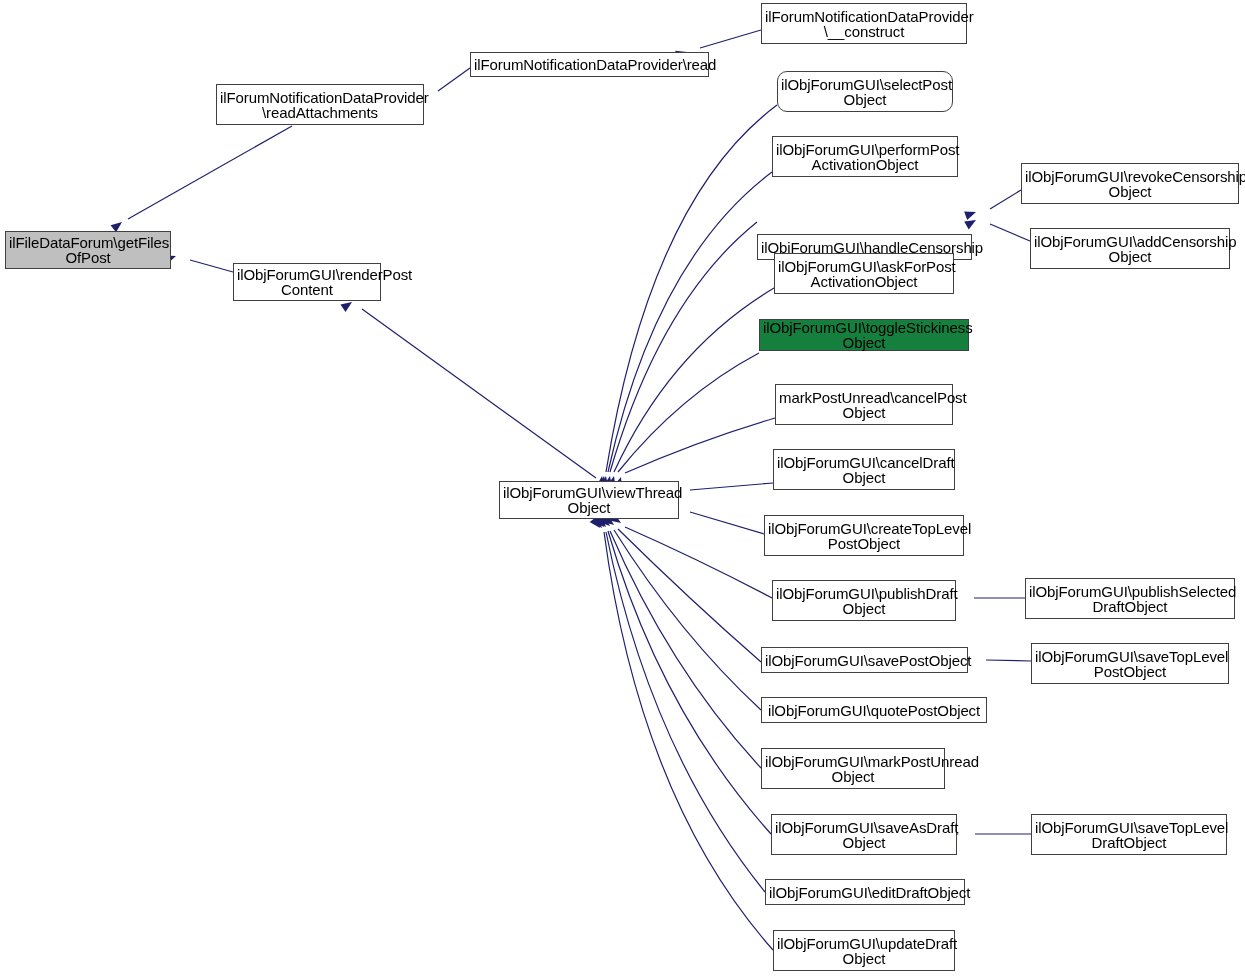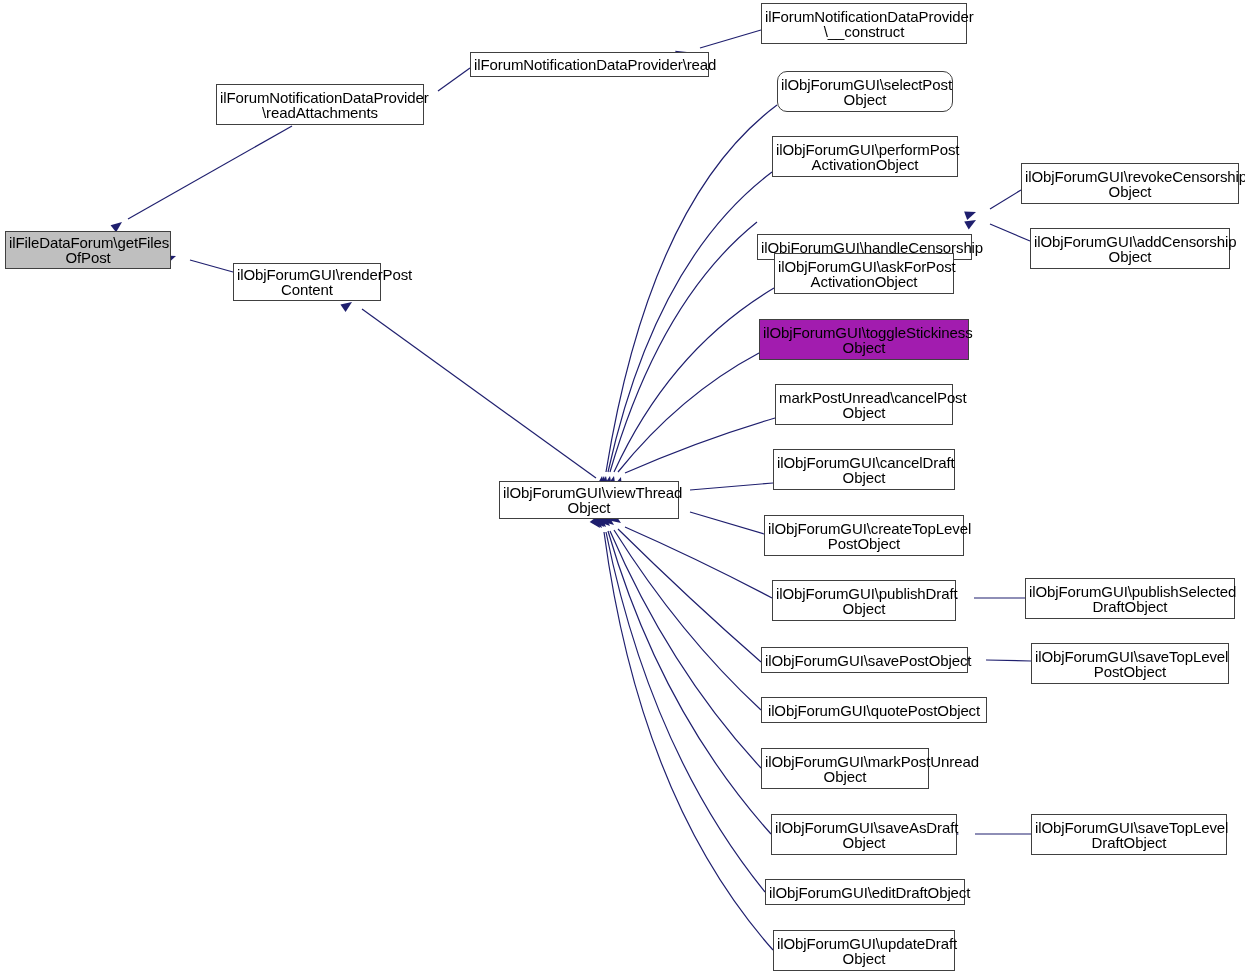--- a/index.html
+++ b/index.html
@@ -119,37 +119,37 @@
 Object</span></div>
     <div class="node" style="left: 772px; top: 136px; width: 186px; height: 41px; border-color: rgb(64, 64, 64); background: rgb(255, 255, 255); color: rgb(0, 0, 0);"><span class="node-label">ilObjForumGUI\performPost
 ActivationObject</span></div>
     <div class="node" style="left: 757px; top: 202px; width: 215px; height: 26px; border-color: rgb(64, 64, 64); background: rgb(255, 255, 255); color: rgb(0, 0, 0); margin-top: 32px;"><span class="node-label">ilObjForumGUI\handleCensorship</span></div>
     <div class="node" style="left: 1021px; top: 163px; width: 218px; height: 41px; border-color: rgb(64, 64, 64); background: rgb(255, 255, 255); color: rgb(0, 0, 0);"><span class="node-label">ilObjForumGUI\revokeCensorship
 Object</span></div>
     <div class="node" style="left: 1030px; top: 228px; width: 200px; height: 41px; border-color: rgb(64, 64, 64); background: rgb(255, 255, 255); color: rgb(0, 0, 0);"><span class="node-label">ilObjForumGUI\addCensorship
 Object</span></div>
     <div class="node" style="left: 774px; top: 253px; width: 180px; height: 41px; border-color: rgb(64, 64, 64); background: rgb(255, 255, 255); color: rgb(0, 0, 0);"><span class="node-label">ilObjForumGUI\askForPost
 ActivationObject</span></div>
-    <div class="node" style="left: 759px; top: 319px; width: 210px; height: 41px; border-color: rgb(64, 64, 64); background: #a21caf; color: rgb(0, 0, 0);"><span class="node-label">ilObjForumGUI\toggleStickiness
+    <div class="node" style="left: 759px; top: 319px; width: 210px; height: 32px; border-color: rgb(64, 64, 64); background: #15803d; color: rgb(0, 0, 0);"><span class="node-label">ilObjForumGUI\toggleStickiness
 Object</span></div>
     <div class="node" style="left: 775px; top: 384px; width: 178px; height: 41px; border-color: rgb(64, 64, 64); background: rgb(255, 255, 255); color: rgb(0, 0, 0);"><span class="node-label">markPostUnread\cancelPost
 Object</span></div>
     <div class="node" style="left: 773px; top: 449px; width: 182px; height: 41px; border-color: rgb(64, 64, 64); background: rgb(255, 255, 255); color: rgb(0, 0, 0);"><span class="node-label">ilObjForumGUI\cancelDraft
 Object</span></div>
     <div class="node" style="left: 764px; top: 515px; width: 200px; height: 41px; border-color: rgb(64, 64, 64); background: rgb(255, 255, 255); color: rgb(0, 0, 0);"><span class="node-label">ilObjForumGUI\createTopLevel
 PostObject</span></div>
     <div class="node" style="left: 772px; top: 580px; width: 184px; height: 41px; border-color: rgb(64, 64, 64); background: rgb(255, 255, 255); color: rgb(0, 0, 0);"><span class="node-label">ilObjForumGUI\publishDraft
 Object</span></div>
     <div class="node" style="left: 1025px; top: 578px; width: 210px; height: 41px; border-color: rgb(64, 64, 64); background: rgb(255, 255, 255); color: rgb(0, 0, 0);"><span class="node-label">ilObjForumGUI\publishSelected
 DraftObject</span></div>
     <div class="node" style="left: 761px; top: 647px; width: 207px; height: 26px; border-color: rgb(64, 64, 64); background: rgb(255, 255, 255); color: rgb(0, 0, 0);"><span class="node-label">ilObjForumGUI\savePostObject</span></div>
     <div class="node" style="left: 1031px; top: 643px; width: 198px; height: 41px; border-color: rgb(64, 64, 64); background: rgb(255, 255, 255); color: rgb(0, 0, 0);"><span class="node-label">ilObjForumGUI\saveTopLevel
 PostObject</span></div>
     <div class="node" style="left: 761px; top: 697px; width: 226px; height: 26px; border-color: rgb(64, 64, 64); background: rgb(255, 255, 255); color: rgb(0, 0, 0);"><span class="node-label">ilObjForumGUI\quotePostObject</span></div>
-    <div class="node" style="left: 761px; top: 748px; width: 168px; height: 41px; border-color: rgb(64, 64, 64); background: rgb(255, 255, 255); color: rgb(0, 0, 0);"><span class="node-label">ilObjForumGUI\markPostUnread
+    <div class="node" style="left: 761px; top: 748px; width: 184px; height: 41px; border-color: rgb(64, 64, 64); background: rgb(255, 255, 255); color: rgb(0, 0, 0);"><span class="node-label">ilObjForumGUI\markPostUnread
 Object</span></div>
     <div class="node" style="left: 771px; top: 814px; width: 186px; height: 41px; border-color: rgb(64, 64, 64); background: rgb(255, 255, 255); color: rgb(0, 0, 0);"><span class="node-label">ilObjForumGUI\saveAsDraft
 Object</span></div>
     <div class="node" style="left: 1031px; top: 814px; width: 196px; height: 41px; border-color: rgb(64, 64, 64); background: rgb(255, 255, 255); color: rgb(0, 0, 0);"><span class="node-label">ilObjForumGUI\saveTopLevel
 DraftObject</span></div>
     <div class="node" style="left: 765px; top: 879px; width: 200px; height: 26px; border-color: rgb(64, 64, 64); background: rgb(255, 255, 255); color: rgb(0, 0, 0);"><span class="node-label">ilObjForumGUI\editDraftObject</span></div>
     <div class="node" style="left: 773px; top: 930px; width: 182px; height: 41px; border-color: rgb(64, 64, 64); background: rgb(255, 255, 255); color: rgb(0, 0, 0);"><span class="node-label">ilObjForumGUI\updateDraft
 Object</span></div>
   </div>
 

